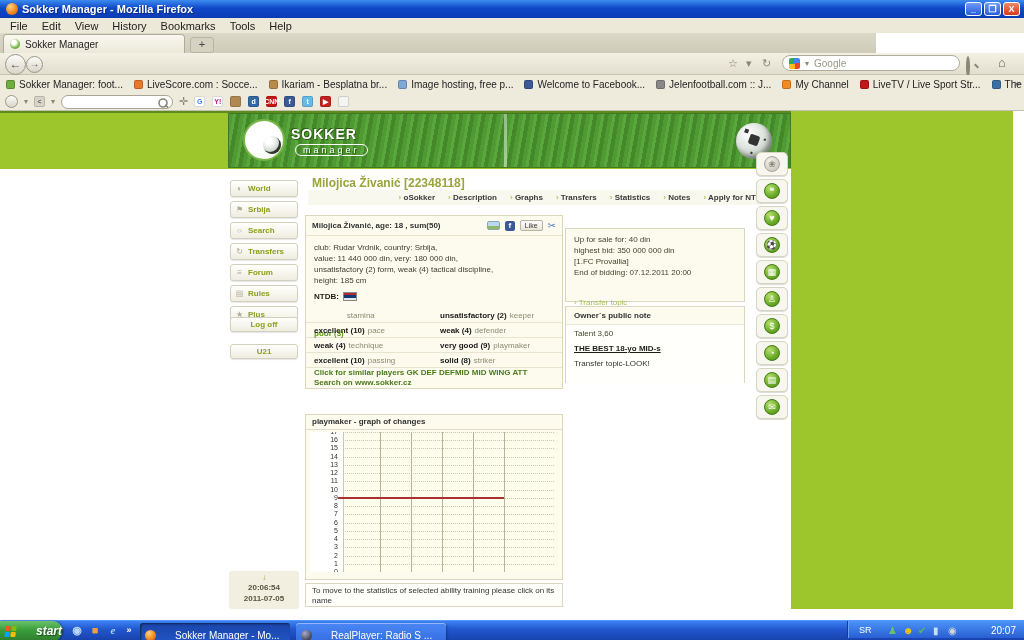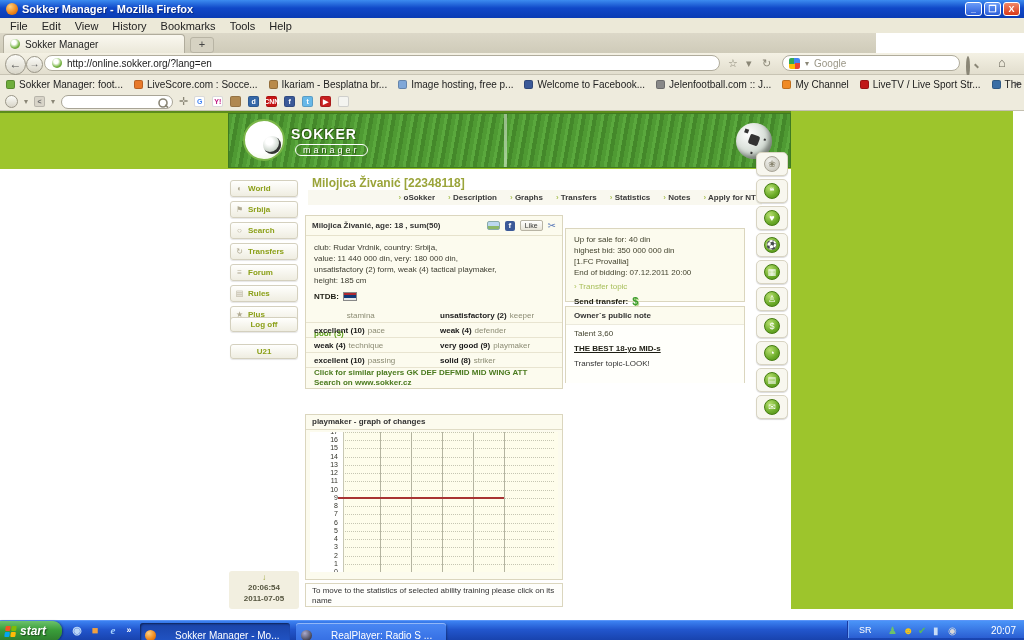--- a/index.html
+++ b/index.html
@@ -87,40 +87,40 @@
   .gutter{position:absolute;left:0;top:0;bottom:0;width:33px;background:#fff;border-right:1px solid #c8c8b4}
   .ylab{position:absolute;left:2px;width:26px;text-align:right;font-size:7px;color:#33332a;line-height:8px}
   .hgrid{position:absolute;left:33px;right:4px;border-top:1px dotted #c6c6b2;height:0}
   .vgrid{position:absolute;top:0;bottom:0;width:1px;background:#b4b4a0}
   .redline{position:absolute;height:2px}
   .fnote{left:305px;top:583px;width:258px;height:24px;background:#fefefb;border:1px solid #dbd6be;box-sizing:border-box;font-size:8px;color:#333;line-height:10px;padding:2px 6px}
 
   
   .tbox{left:565px;top:228px;width:180px;height:74px;padding:5px 8px}
   .tline{font-size:8px;color:#44442f;line-height:11px;white-space:nowrap}
-  .topiclink{font-size:8px;color:#a6be58;margin-top:4px}
+  .topiclink{font-size:8px;color:#a6be58;margin-top:20px}
   .topiclink::before{content:"› ";color:#aec45e}
   .sendrow{font-size:8px;font-weight:bold;color:#1e1e14;margin-top:4px;display:flex;align-items:center;gap:4px}
   .dollar{color:#3e9e2e;font-size:11px;font-weight:bold;text-shadow:1px 1px 0 #b8d890}
   .obox{left:565px;top:306px;width:180px;height:77px;padding:0}
   .ohdr{font-size:8px;font-weight:bold;color:#333;padding:4px 8px}
   .obody{background:#fffffb;border-top:1px solid #eceadc;height:58px}
   .oitem{font-size:8px;color:#333;padding:4px 8px 2px;white-space:nowrap}
   .k-link{color:#44442f}
   .k-bold-link{text-decoration:underline;font-weight:bold;color:#1e1e14}
 
   
   .rail{left:756px;top:152px;width:34px}
   .tile{width:30px;height:22px;background:linear-gradient(#fff,#ecead e0);background:#f8f7ef;border:1px solid #d8d4c2;border-radius:5px;margin-bottom:3px;display:flex;align-items:center;justify-content:center;box-shadow:0 1px 1px rgba(0,0,0,.15)}
   .orb{width:16px;height:16px;border-radius:50%;background:radial-gradient(circle at 35% 30%,#b8e070,#6aaa28 60%,#4c8a14);border:1px solid #447c10;color:#fff;font-size:9px;line-height:15px;text-align:center;box-sizing:border-box}
   .orb.k-gray{background:radial-gradient(circle at 35% 30%,#f0f0ec,#c0beb2);border-color:#a8a496;color:#88846f}
 
   
   .taskbar{left:0;top:620px;width:1024px;height:20px;background:linear-gradient(#3c82f2,#2256cd 45%,#1843ae);border-top:1px solid #5a95f8;box-sizing:border-box}
-  .startbtn{position:absolute;left:0;top:0;width:62px;height:20px;border-radius:0 9px 9px 0;background:linear-gradient(#6cc26c,#3a9e3a 45%,#2e7d2e);display:flex;align-items:center;gap:4px;padding-left:5px;box-sizing:border-box;box-shadow:1px 0 2px rgba(0,0,0,.4)}
+  .startbtn{position:absolute;left:0;top:0;width:62px;height:20px;border-radius:0 9px 9px 0;background:linear-gradient(#6cc26c,#3a9e3a 45%,#2e7d2e);display:flex;align-items:center;gap:20px;padding-left:5px;box-sizing:border-box;box-shadow:1px 0 2px rgba(0,0,0,.4)}
   .winlogo{width:11px;height:11px;display:grid;grid-template-columns:5px 5px;grid-template-rows:5px 5px;gap:1px;transform:skewX(-8deg)}
   .winlogo i{border-radius:1px}
   .startbtn .st{color:#fff;font-size:12px;font-weight:bold;font-style:italic;text-shadow:1px 1px 1px #1c4c1c}
   .ql{position:absolute;top:3px;font-size:11px;line-height:13px;text-align:center;width:14px;height:14px;border-radius:2px;color:#fff;font-weight:bold}
   .taskitem{position:absolute;top:2px;height:24px;border-radius:3px;display:flex;align-items:center;gap:19px;padding:0 5px;box-sizing:border-box;font-size:10px;color:#fff;white-space:nowrap;overflow:hidden}
   .taskitem.active{background:linear-gradient(#1a44a8,#2358cc);box-shadow:inset 1px 1px 2px rgba(0,0,0,.5)}
   .taskitem.idle{background:linear-gradient(#4a88f4,#2e66dd);box-shadow:inset 0 1px 0 rgba(255,255,255,.4),1px 1px 2px rgba(0,0,0,.3)}
   .ffdot{width:11px;height:11px;border-radius:50%;background:radial-gradient(circle at 35% 30%,#ffd080,#f08a1d 55%,#c85a00);flex:0 0 auto}
   .rpdot{width:11px;height:11px;border-radius:50%;background:radial-gradient(circle at 35% 30%,#aac,#445 70%);flex:0 0 auto}
   .tray{position:absolute;right:0;top:0;width:176px;height:17px;background:linear-gradient(#4a94f8,#2a5ed2);border-left:1px solid #1838a0;box-shadow:inset 1px 0 0 #6aa0f8}
@@ -156,24 +156,20 @@
   <div class="tab">
     <span class="fav-sokker"></span>
     <span>Sokker Manager</span>
   </div>
   <div class="newtab">+</div>
 </div>
 
 <div class="abs navbar">
   <span class="navcirc" style="left:5px;top:1px;width:19px;height:19px;font-size:12px;line-height:18px">←</span>
   <span class="navcirc" style="left:26px;top:3px;width:15px;height:15px;font-size:10px;line-height:14px">→</span>
-  <div class="urlfield">
-    <span class="fav-sokker"></span>
-    <span class="urltext">http://online.sokker.org/?lang=en</span>
-  </div>
   <span class="abs tbglyph" style="left:728px;top:4px">☆</span>
   <span class="abs tbglyph" style="left:746px;top:4px">▾</span>
   <span class="abs tbglyph" style="left:762px;top:4px">↻</span>
   <div class="searchfield">
     <span class="gicon"></span>
     <span class="tbglyph" style="font-size:8px">▾</span>
     <span class="ph">Google</span>
   </div>
   <span class="abs" style="left:966px;top:5px"><span class="mag"></span></span>
   <span class="abs" style="left:998px;top:2px;font-size:13px;color:#6a665a">⌂</span>
@@ -338,21 +334,21 @@
     <span class="cmp">✂</span>
   </div>
   <div class="iline" style="top:26px">
     
   <span>club: </span><span class="k-b">Rudar Vrdnik</span><span>, country: </span><span class="k-b">Srbija</span><span>,</span></div>
   <div class="iline" style="top:37px">
     
   <span>value: </span><span class="k-r">11 440 000 din</span><span>, very: </span><span class="k-r">180 000 din</span><span>,</span></div>
   <div class="iline" style="top:48px">
     
-  <span class="k-r">unsatisfactory (2)</span><span> form, </span><span class="k-r">weak (4)</span><span> tactical playmaker,</span></div>
+  <span class="k-r">unsatisfactory (2)</span><span> form, </span><span class="k-r">weak (4)</span><span> tactical discipline,</span></div>
   <div class="iline" style="top:59px">
     
   <span>height: </span><span class="k-b">185</span><span> cm</span></div>
   <div class="ntdb">
     <span>NTDB:</span>
     <span class="flag-srb"></span>
   </div>
   <div class="skillwrap">
     <div class="skcol" style="left:0">
 

